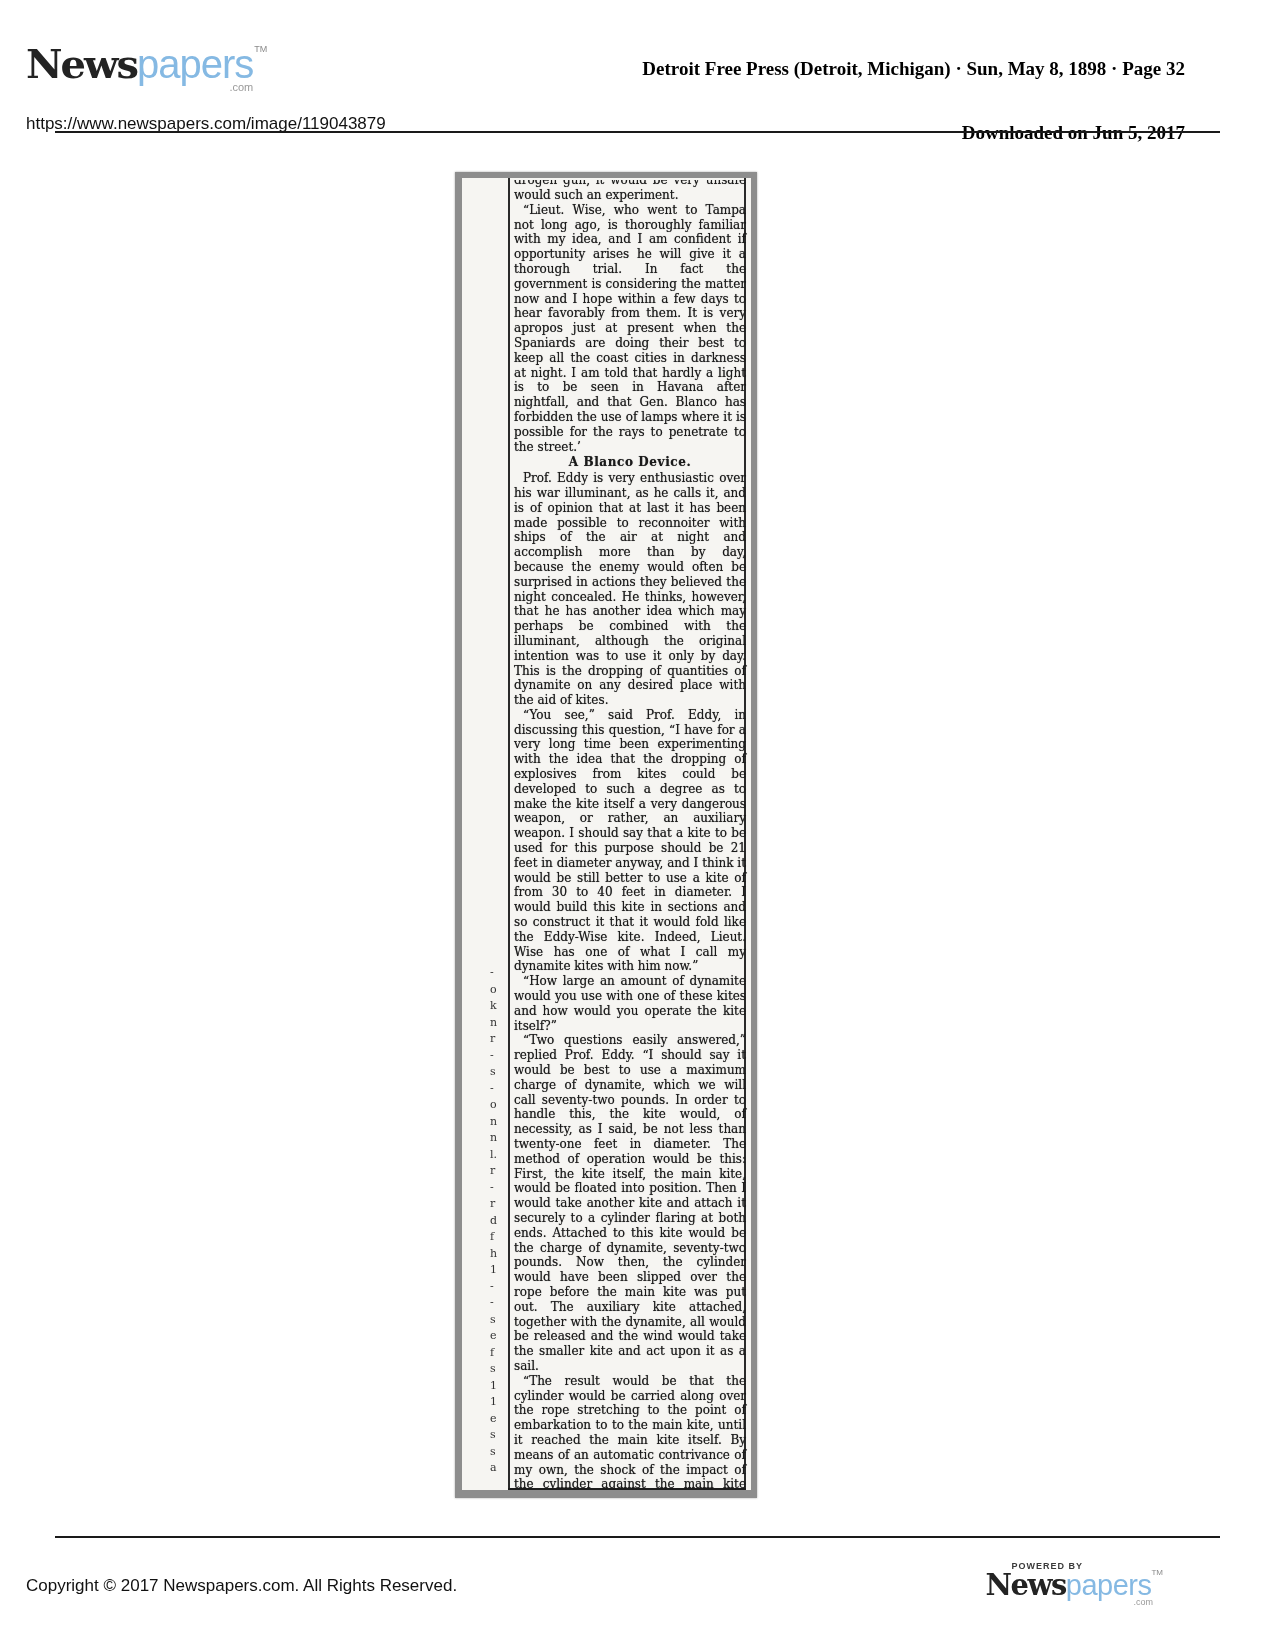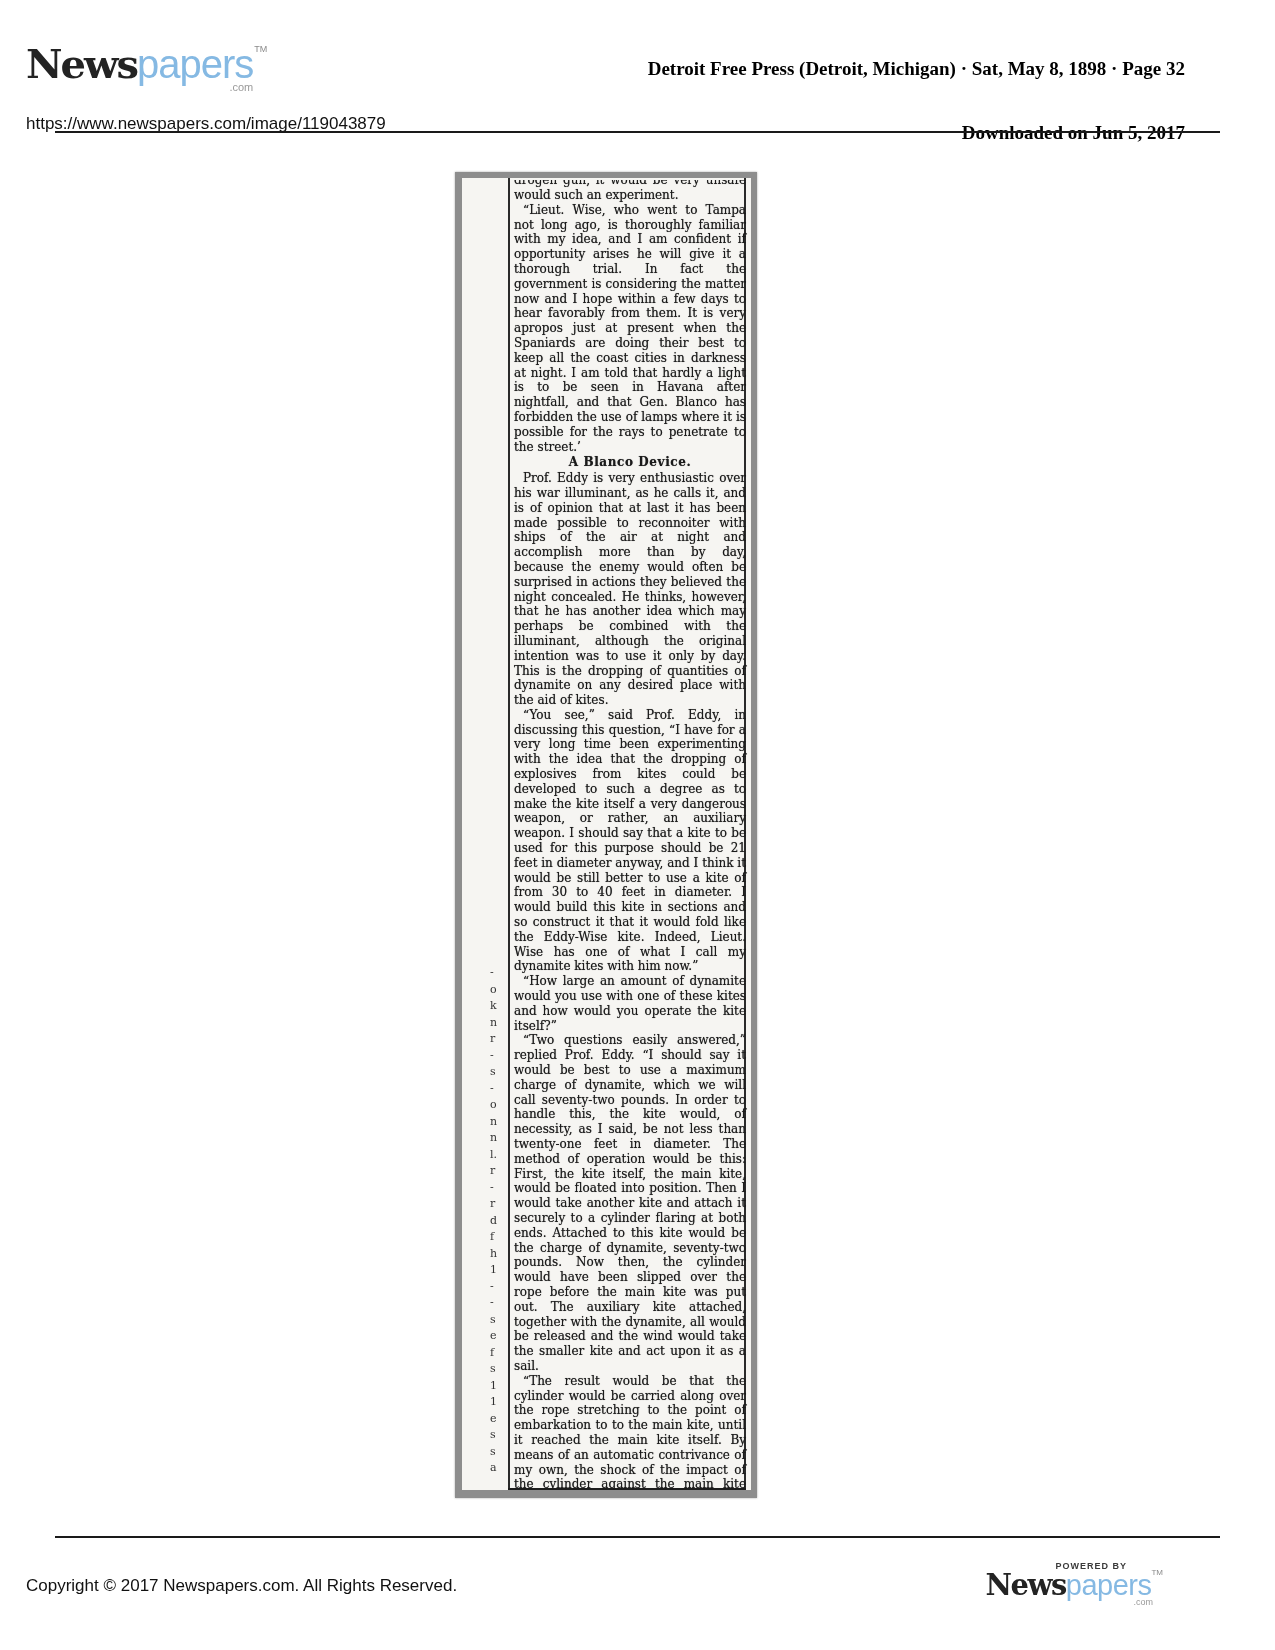--- a/index.html
+++ b/index.html
@@ -55,35 +55,35 @@
   .copyright { position:absolute; left:26px; top:1576px; font-size:17px; color:#111; }
 
   .logo-sm { position:absolute; right:112px; top:1568px; white-space:nowrap; }
   .logo-sm .n-news { font-family:"DejaVu Serif", serif; font-weight:bold; font-size:29px;
                      color:#232323; letter-spacing:-1.5px; }
   .logo-sm .n-papers { font-family:"Liberation Sans", sans-serif; font-size:29px;
                        color:#85b9e3; letter-spacing:-0.5px; }
   .logo-sm .n-tm { font-size:8px; color:#8a8a8a; vertical-align:20px; }
   .logo-sm .n-com { position:absolute; right:10px; bottom:-5px; font-size:9px; color:#9a9a9a; }
   .logo-sm .n-powered { position:absolute; left:26px; top:-7px; font-size:9px; font-weight:bold;
-                        letter-spacing:1px; color:#3a3a3a;margin-left:44px; }
+                        letter-spacing:1px; color:#3a3a3a; }
 </style>
 </head>
 <body>
 
 <div id="page">
 
   <div class="logo">
     <span class="n-news">News</span><span class="n-papers">papers</span><span class="n-tm">TM</span>
     <span class="n-com">.com</span>
   </div>
 
   <div class="page-url">https://www.newspapers.com/image/119043879</div>
 
-  <div class="src-line">Detroit Free Press (Detroit, Michigan) ·  Sat, May 8, 1898 ·  Page 32</div>
+  <div class="src-line">Detroit Free Press (Detroit, Michigan) ·  Sun, May 8, 1898 ·  Page 32</div>
   <div class="dl-line">Downloaded on Jun 5, 2017</div>
 
   <div class="rule rule-top"></div>
 
   <div class="clip-frame">
     <div class="clip-inner">
       <div class="margin-strip">
           <span style="top: 788px;">-</span>
           <span style="top: 804.5px;">o</span>
           <span style="top: 821px;">k</span>

